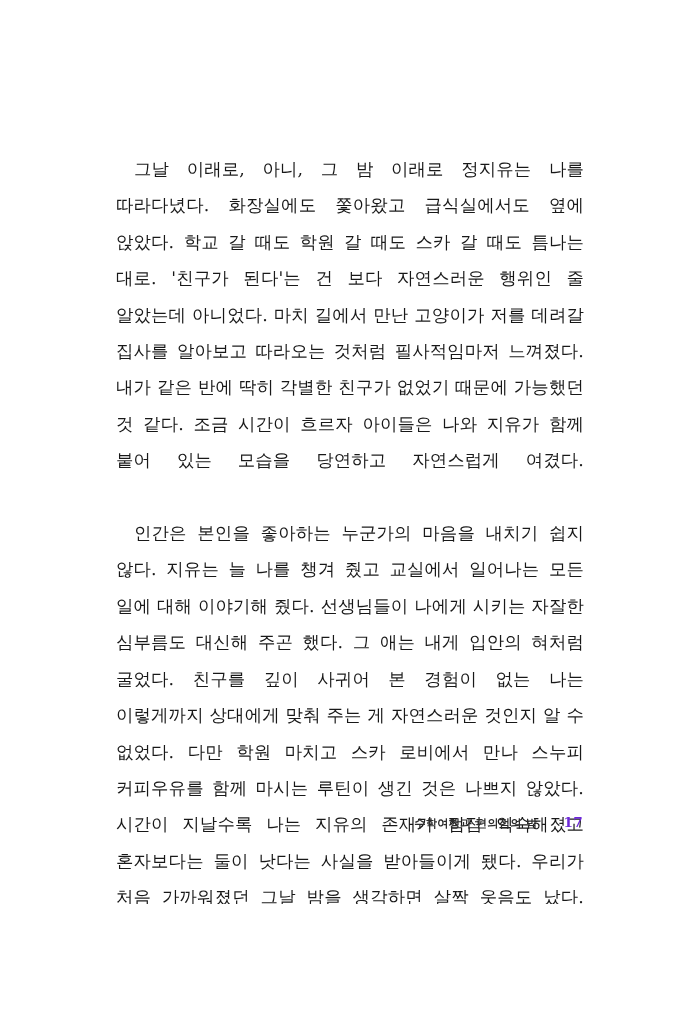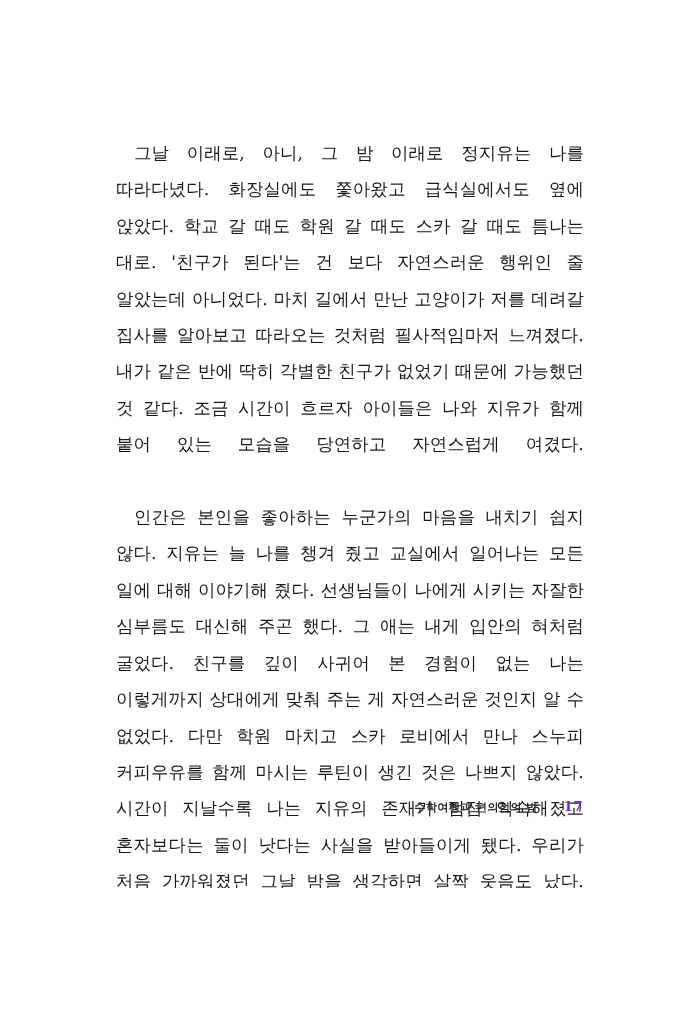--- a/index.html
+++ b/index.html
@@ -11,21 +11,21 @@
 
   body {
     font-family: "DejaVu Serif", "Liberation Serif", serif;
     -webkit-font-smoothing: antialiased;
   }
 
   .page {
     position: relative;
     width: 699px;
     height: 888px;
-    margin: 0 auto;
+    margin: 16px auto;
     background: #ffffff;
     overflow: hidden;
     box-sizing: border-box;
     padding-left: 12px;
   }
 
   
   .textblock {
     position: absolute;
     left: 116px;

